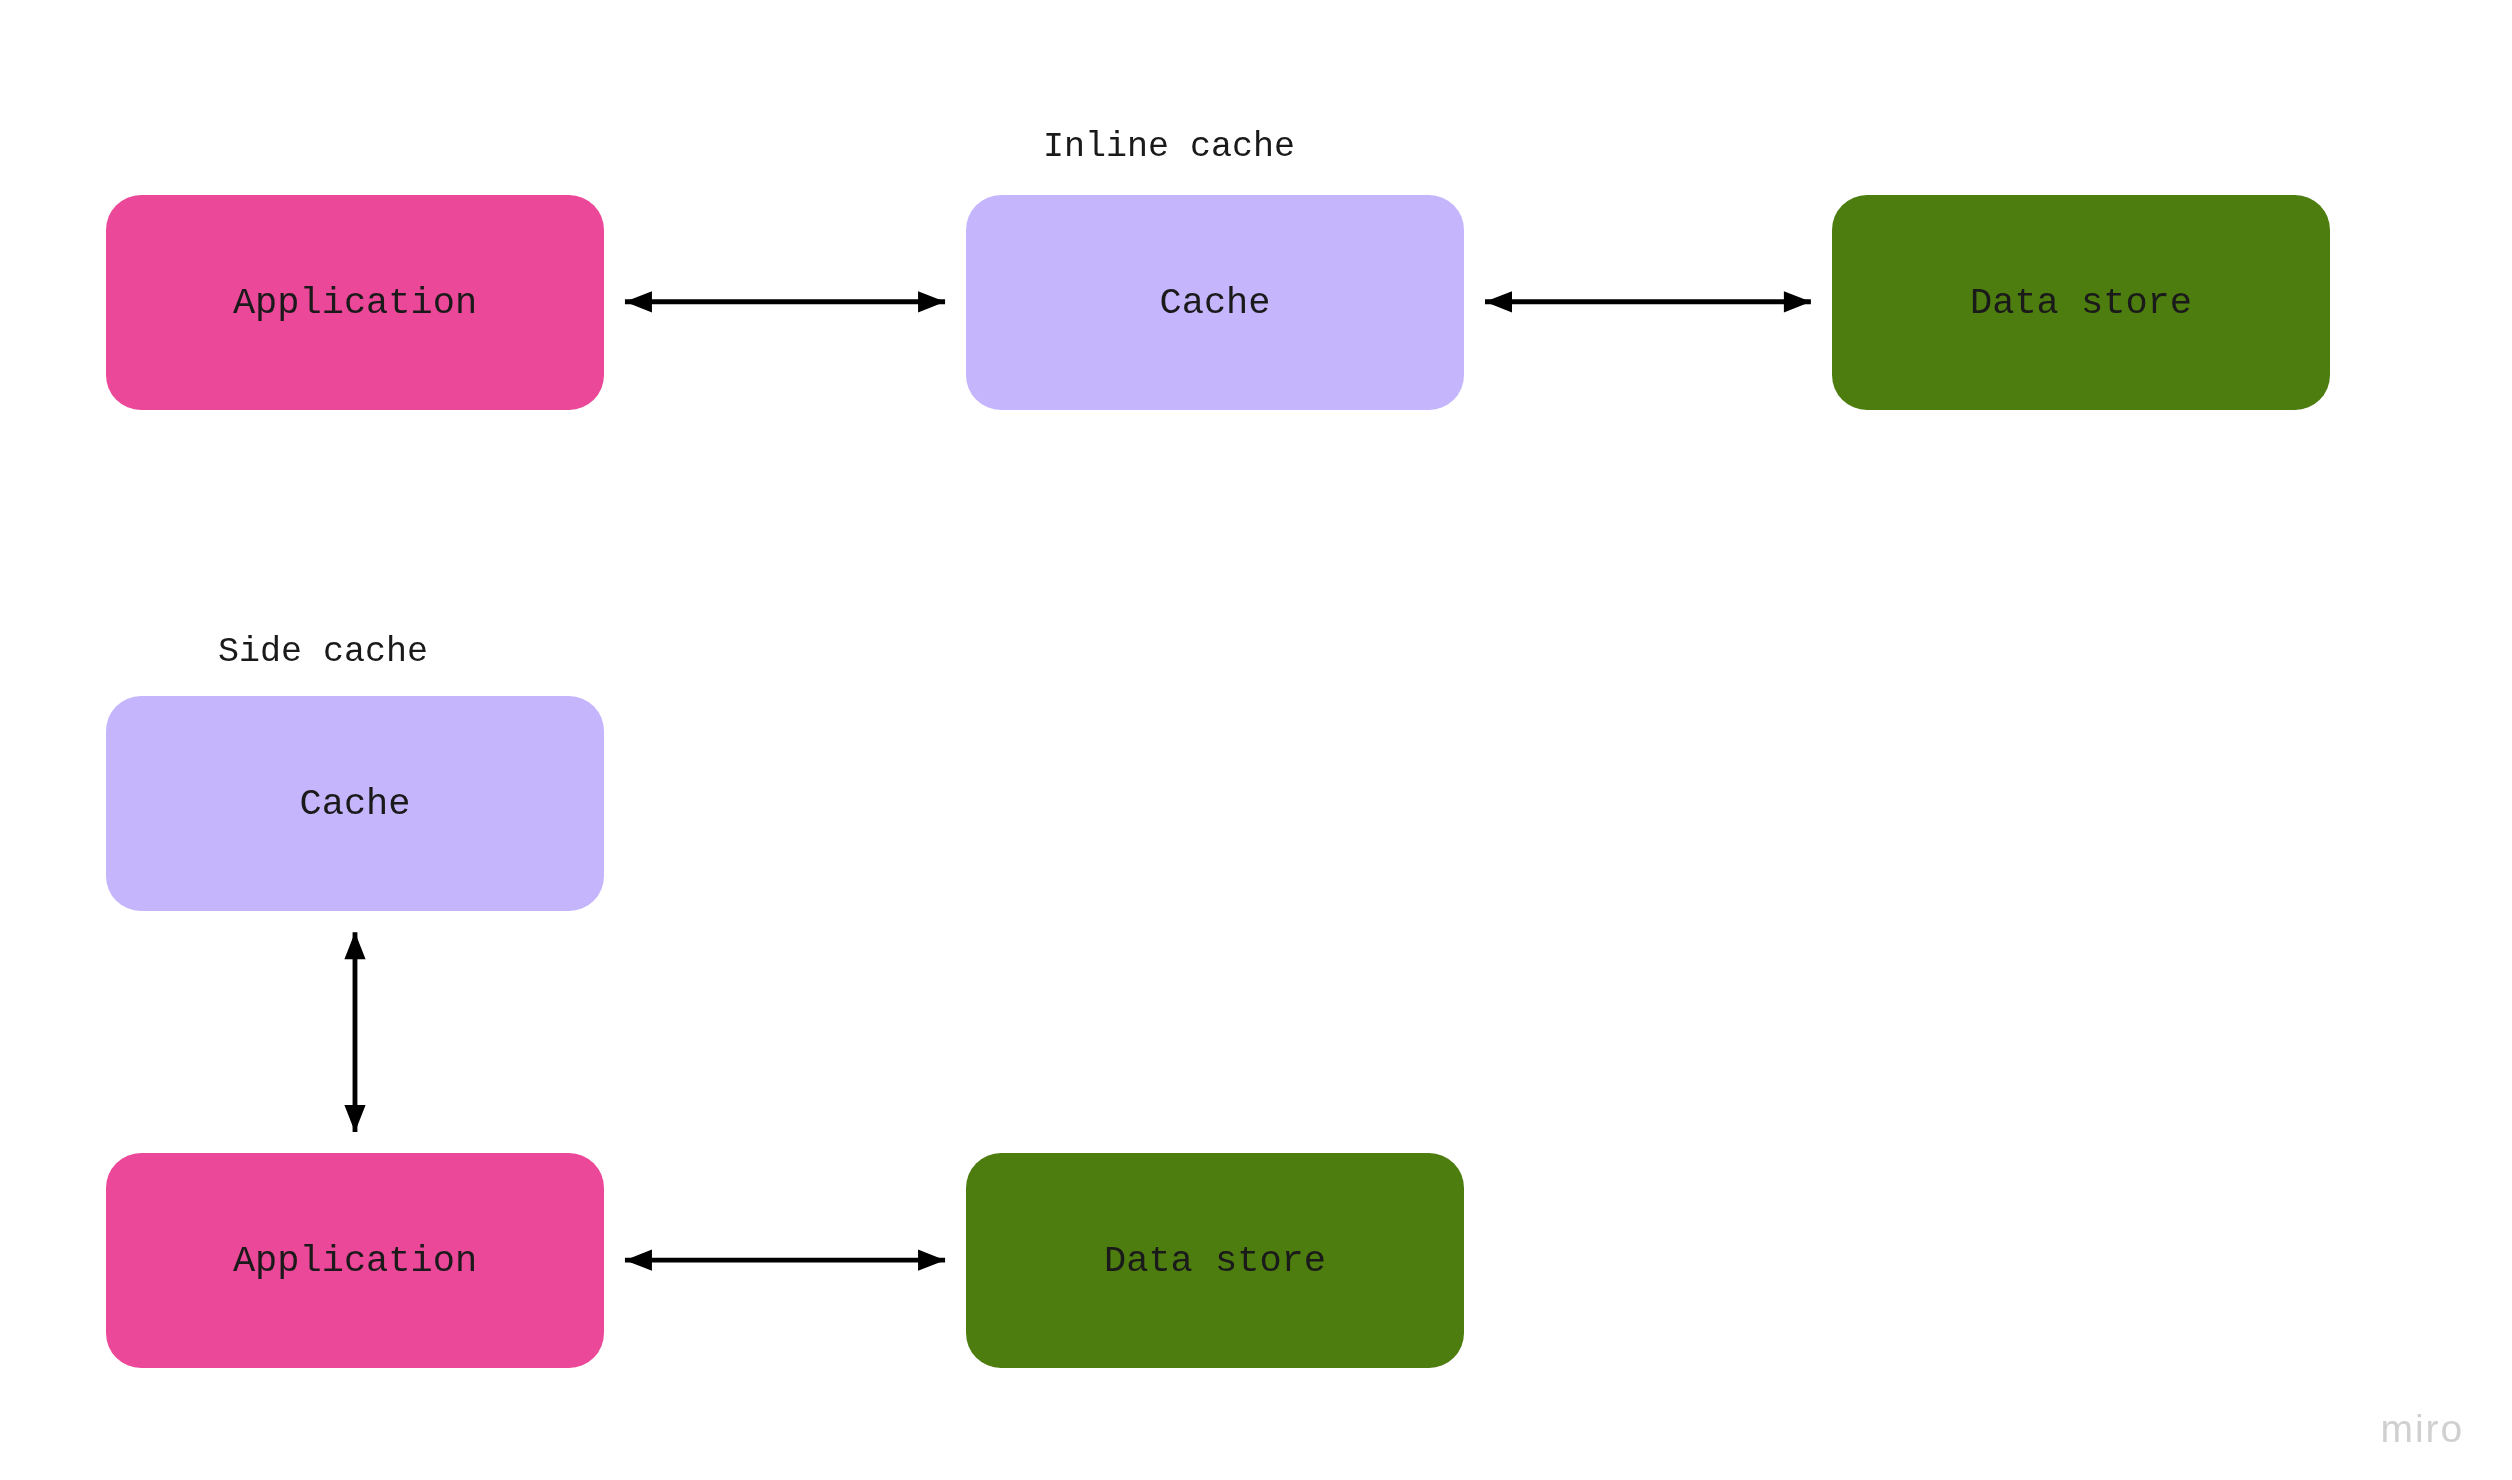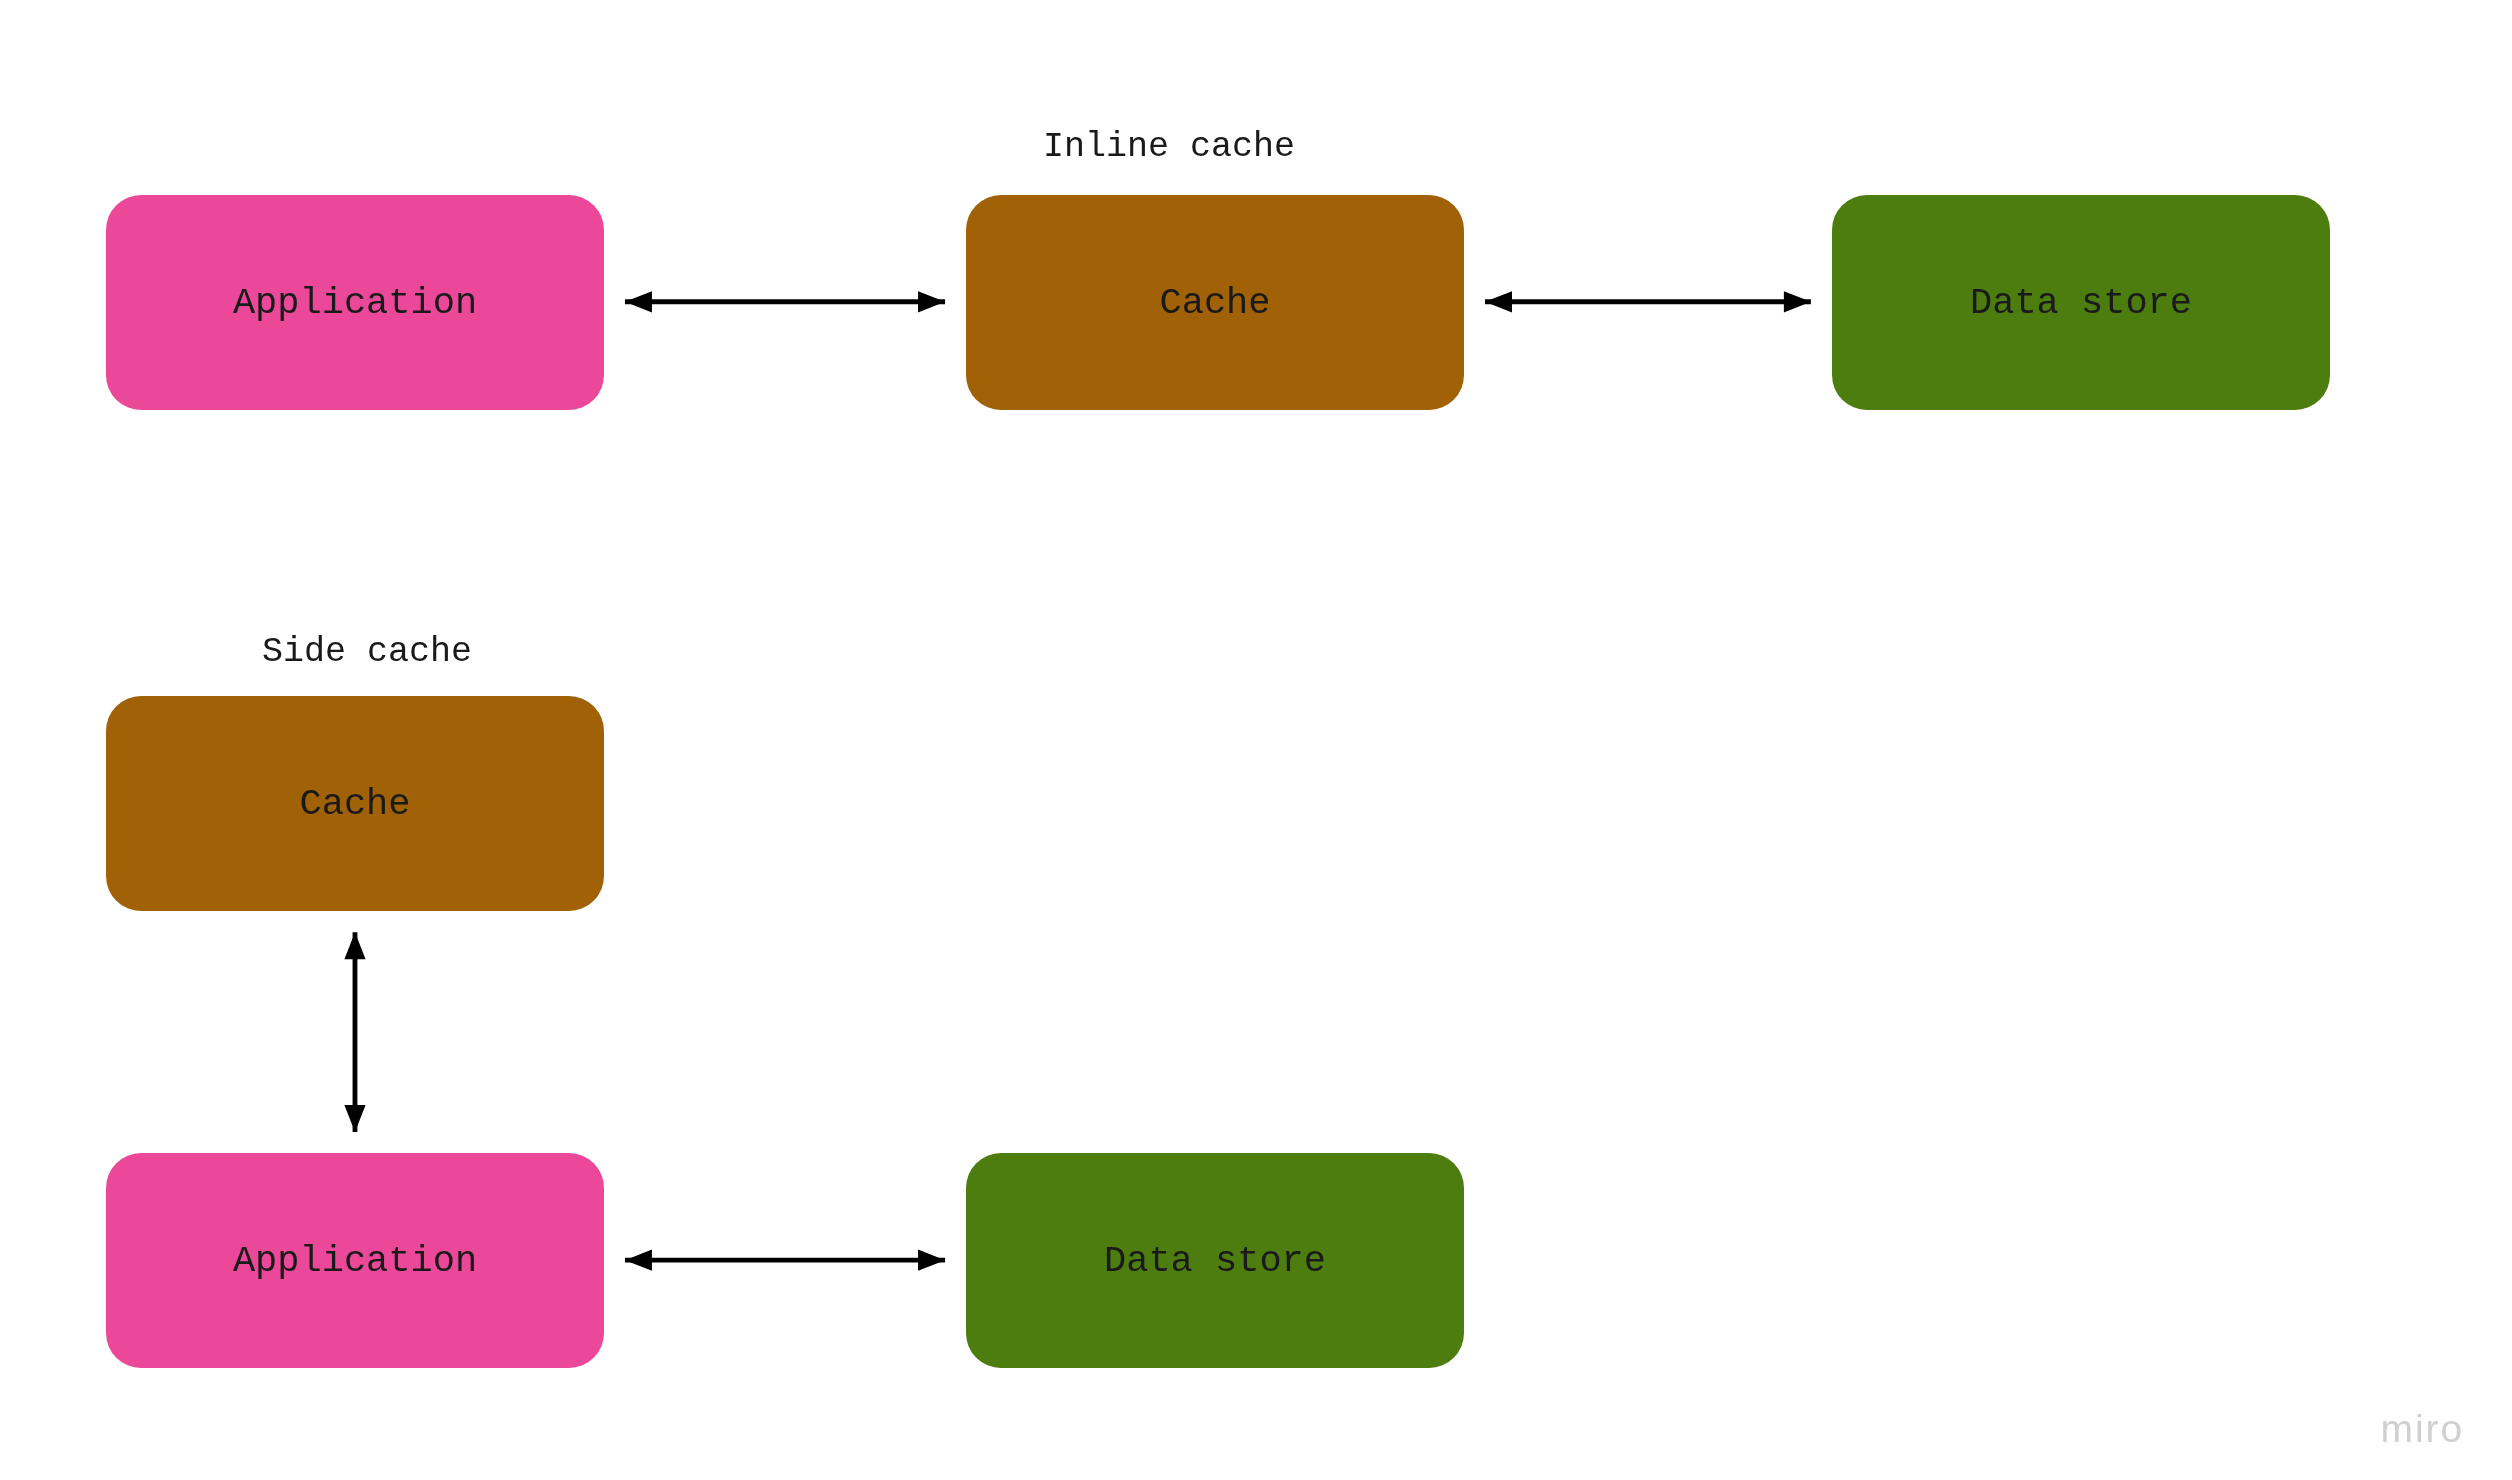--- a/index.html
+++ b/index.html
@@ -27,21 +27,21 @@
       position: absolute;
       border-radius: 35px;
       display: flex;
       align-items: center;
       justify-content: center;
       font-size: 37px;
       color: #1a1a1a;
       font-weight: 400;
     }
     .node-blue { background: #ec4899; }
-    .node-green { background: #a16207; align-items: center; }
+    .node-green { background: #c4b5fd; align-items: center; }
     .node-yellow { background: #4d7c0f; }
 
     .watermark {
       position: absolute;
       right: 48px;
       bottom: 29px;
       font-family: -apple-system, BlinkMacSystemFont, "Segoe UI", sans-serif;
       font-size: 39px;
       color: #d0d0d0;
       letter-spacing: 1.9px;
@@ -76,21 +76,21 @@
   <div class="node node-blue" style="left:106px; top:195px; width:498px; height:215px;">
     <span>Application</span>
   </div>
   <div class="node node-green" style="left:966px; top:195px; width:498px; height:215px;">
     <span>Cache</span>
   </div>
   <div class="node node-yellow" style="left:1832px; top:195px; width:498px; height:215px;">
     <span>Data store</span>
   </div>
 
-  <div class="title-label" style="left:218px; top:632px;margin-left:44px;">Side cache</div>
+  <div class="title-label" style="left:218px; top:632px;">Side cache</div>
 
   <div class="node node-green" style="left:106px; top:696px; width:498px; height:215px;">
     <span>Cache</span>
   </div>
   <div class="node node-blue" style="left:106px; top:1153px; width:498px; height:215px;">
     <span>Application</span>
   </div>
   <div class="node node-yellow" style="left:966px; top:1153px; width:498px; height:215px;">
     <span>Data store</span>
   </div>

